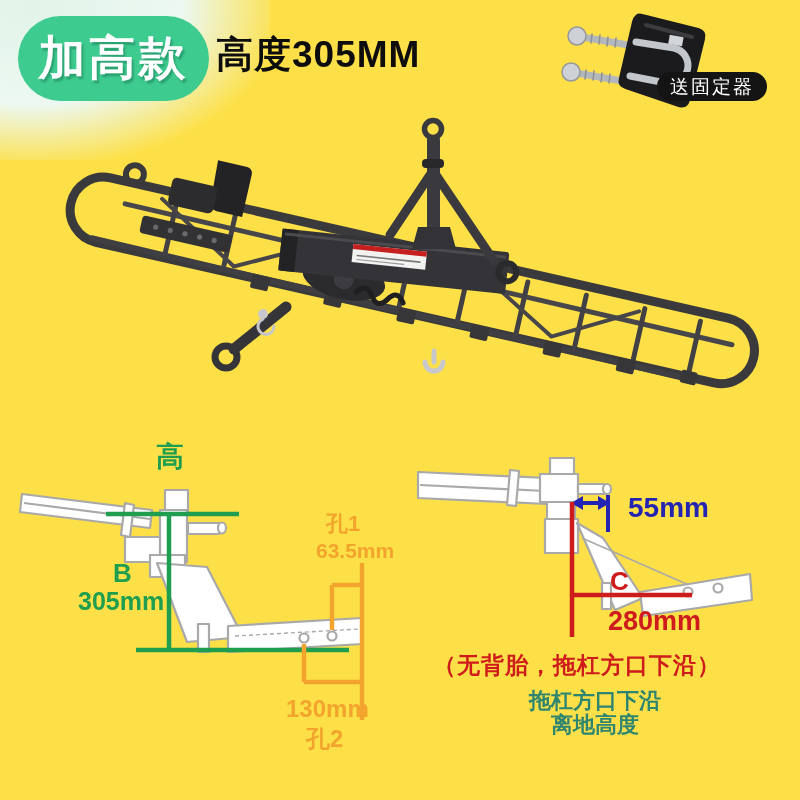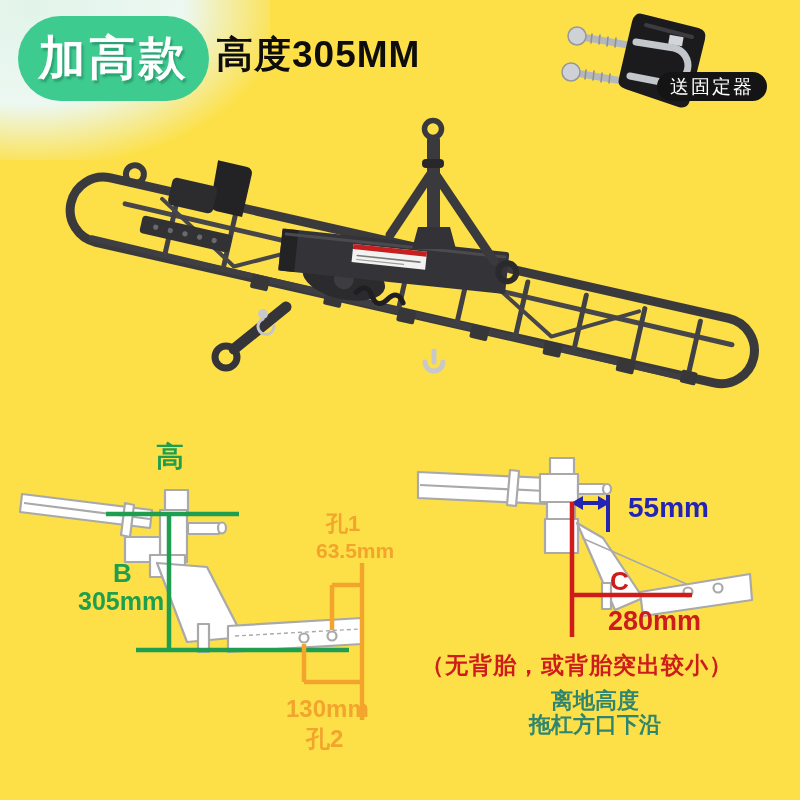--- a/index.html
+++ b/index.html
@@ -263,20 +263,20 @@
     <text x="228" y="77" font-size="28" font-weight="700" fill="#2424b4">55mm</text>
 
     <g stroke="#ce1b1b" stroke-width="4.5">
       <line x1="172" y1="62" x2="172" y2="197"></line>
       <line x1="172" y1="155" x2="292" y2="155"></line>
     </g>
     <text x="210" y="150" font-size="26" font-weight="700" fill="#ce1b1b">C</text>
     <text x="208" y="190" font-size="27" font-weight="700" fill="#ce1b1b">280mm</text>
   </svg>
 
-  <div class="red-note">（无背胎，或背胎突出较小）</div>
+  <div class="red-note">（无背胎，拖杠方口下沿）</div>
 
   <div class="footer-note">
+    <div class="fn-line">拖杠方口下沿</div>
     <div class="fn-line">离地高度</div>
-    <div class="fn-line">拖杠方口下沿</div>
   </div>
 
 </div>
 
 </body></html>

